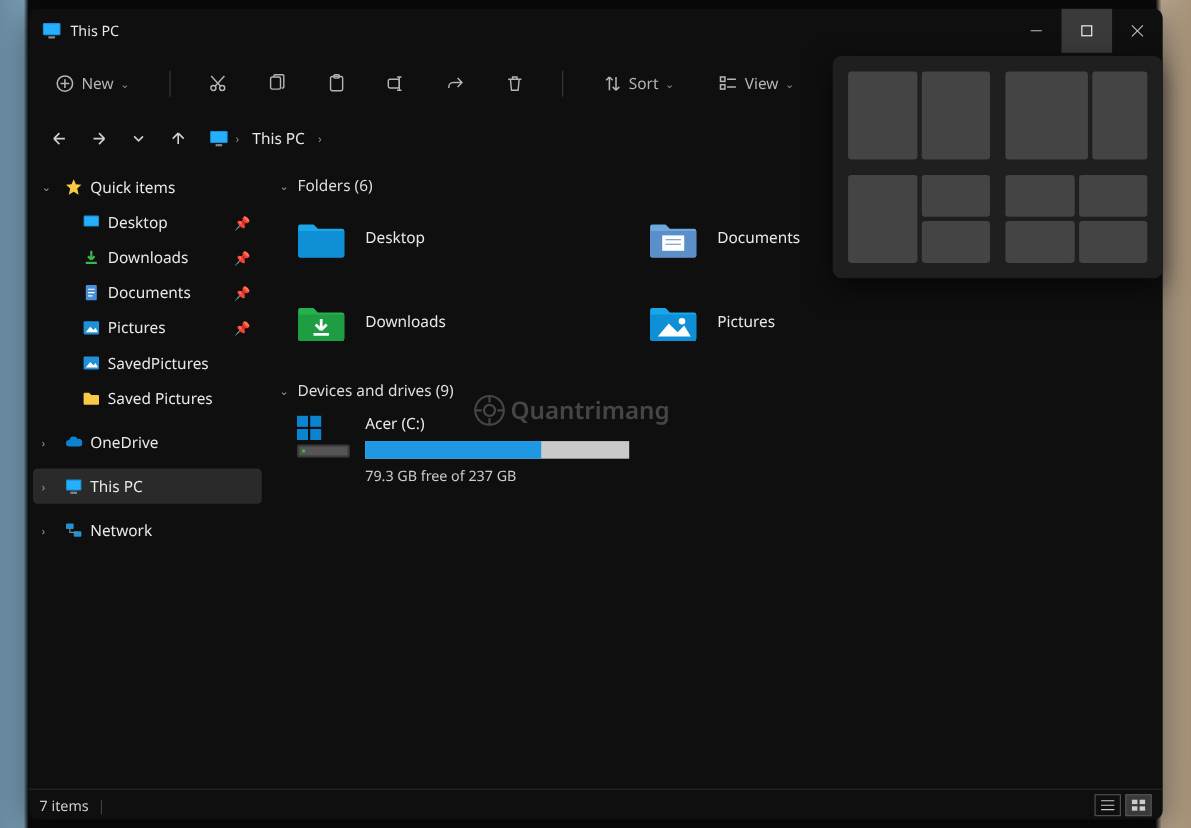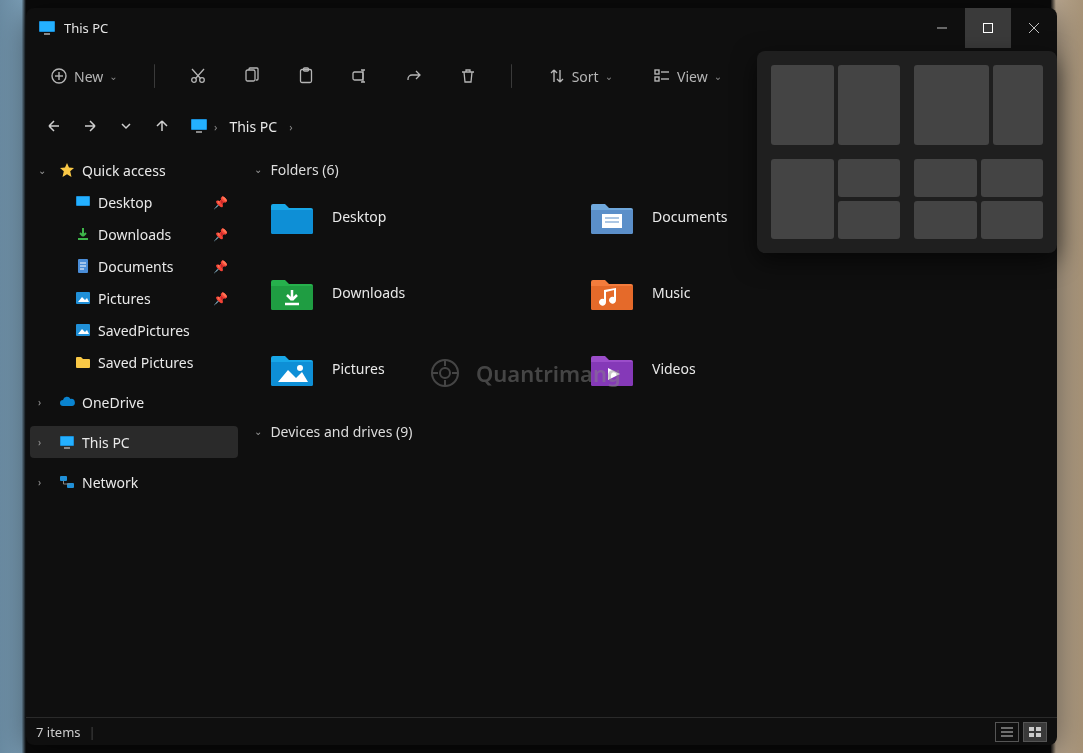--- a/index.html
+++ b/index.html
@@ -251,21 +251,21 @@
 
   <div class="body">
     <div class="sidebar">
       <div class="tree-item">
         <span class="expand">⌄</span>
         <span class="tico">
             <svg width="16" height="16" viewBox="0 0 16 16">
               <path d="M8 1l2 4.5 5 .5-3.8 3.3L12.5 15 8 12.3 3.5 15l1.3-5.7L1 6l5-.5z" fill="#f9c846"></path>
             </svg>
           </span>
-        <span>Quick access</span>
+        <span>Quick items</span>
       </div>
       <div class="tree-item level2">
         <span class="tico">
             <svg width="16" height="16" viewBox="0 0 16 16">
               <rect x="1" y="2" width="14" height="10" rx="1" fill="#1a8fd8"></rect>
               <rect x="2" y="3" width="12" height="8" fill="#24b0ff"></rect>
             </svg>
           </span>
         <span>Desktop</span>
         <span class="pin">📌</span>
@@ -387,53 +387,53 @@
                 <path d="M3 14a2 2 0 012-2h12l4 4h22a2 2 0 012 2v22a2 2 0 01-2 2H5a2 2 0 01-2-2z" fill="#26b14c"></path>
                 <path d="M3 18h42v22a2 2 0 01-2 2H5a2 2 0 01-2-2z" fill="#1f9d42"></path>
                 <path d="M24 22v10m0 0l-5-5m5 5l5-5M17 36h14" stroke="#fff" stroke-width="2.5" fill="none"></path>
               </svg>
             </span>
           <span class="flabel">Downloads</span>
         </div>
         <div class="fitem">
           <span class="ficon">
               <svg width="48" height="48" viewBox="0 0 48 48">
-                <path d="M3 14a2 2 0 012-2h12l4 4h22a2 2 0 012 2v22a2 2 0 01-2 2H5a2 2 0 01-2-2z" fill="#f47c3c"></path>
-                <path d="M3 18h42v22a2 2 0 01-2 2H5a2 2 0 01-2-2z" fill="#e56a2a"></path>
-                <path d="M28 20v12a3.5 3.5 0 11-2-3V22l-8 2v10a3.5 3.5 0 11-2-3V22z" fill="#fff"></path>
-              </svg>
-            </span>
-          <span class="flabel">Music</span>
-        </div>
-        <div class="fitem">
-          <span class="ficon">
-              <svg width="48" height="48" viewBox="0 0 48 48">
                 <path d="M3 14a2 2 0 012-2h12l4 4h22a2 2 0 012 2v22a2 2 0 01-2 2H5a2 2 0 01-2-2z" fill="#18a7e8"></path>
                 <path d="M3 18h42v22a2 2 0 01-2 2H5a2 2 0 01-2-2z" fill="#0e8fd6"></path>
                 <polygon points="10,38 20,26 28,34 34,28 40,38" fill="#fff"></polygon>
                 <circle cx="32" cy="24" r="3" fill="#fff"></circle>
               </svg>
             </span>
           <span class="flabel">Pictures</span>
         </div>
-        <div class="fitem">
-          <span class="ficon">
-              <svg width="48" height="48" viewBox="0 0 48 48">
-                <path d="M3 14a2 2 0 012-2h12l4 4h22a2 2 0 012 2v22a2 2 0 01-2 2H5a2 2 0 01-2-2z" fill="#9b4dca"></path>
-                <path d="M3 18h42v22a2 2 0 01-2 2H5a2 2 0 01-2-2z" fill="#8539b8"></path>
-                <polygon points="20,24 20,36 32,30" fill="#fff"></polygon>
-              </svg>
-            </span>
-          <span class="flabel">Videos</span>
-        </div>
       </div>
 
       <div class="group-header">
         <span class="gchev">⌄</span>
         <span>Devices and drives (9)</span>
+      </div>
+      <div class="drive">
+        <div class="dicon">
+          <svg width="52" height="42" viewBox="0 0 52 42">
+            <rect x="2" y="2" width="10" height="10" fill="#0a84d0"></rect>
+              <rect x="14" y="2" width="10" height="10" fill="#0a84d0"></rect>
+            <rect x="2" y="14" width="10" height="10" fill="#0a84d0"></rect>
+              <rect x="14" y="14" width="10" height="10" fill="#0a84d0"></rect>
+            <rect x="2" y="28" width="48" height="12" rx="2" fill="#3a3a3a"></rect>
+              <rect x="4" y="30" width="44" height="8" fill="#555"></rect>
+              <circle cx="8" cy="34" r="1.5" fill="#3eb54a"></circle>
+          </svg>
+        </div>
+        <div class="drive-info">
+          <div class="drive-name">Acer (C:)</div>
+          <div class="drive-bar">
+              <div class="drive-fill" style="width:66.5%"></div>
+            </div>
+          <div class="drive-free">79.3 GB free of 237 GB</div>
+        </div>
       </div>
     </div>
   </div>
 
   <div class="statusbar">
     <span>7 items</span>
     <span style="margin:0 8px;color:#444">|</span>
     <div class="s-right">
       <div class="s-view-btn">
           <svg width="14" height="12" viewBox="0 0 14 12" stroke="#ccc">
@@ -469,21 +469,21 @@
     <div class="cell"></div>
   </div>
   <div class="snap-layout layout-4">
     <div class="cell"></div>
     <div class="cell"></div>
     <div class="cell"></div>
     <div class="cell"></div>
   </div>
 </div>
 
-<div style="position:absolute;top:358px;left:430px;display:flex;align-items:flex-end;gap:16px;opacity:.45;color:#888;font-size:22px;font-weight:600;">
+<div style="position:absolute;top:358px;left:430px;display:flex;align-items:flex-end;gap:4px;opacity:.45;color:#888;font-size:22px;font-weight:600;">
   <svg width="30" height="30" viewBox="0 0 30 30" stroke="#888" fill="none" stroke-width="2">
       <circle cx="15" cy="15" r="13"></circle>
       <circle cx="15" cy="15" r="5"></circle>
       <line x1="15" y1="2" x2="15" y2="8"></line>
       <line x1="15" y1="22" x2="15" y2="28"></line>
       <line x1="2" y1="15" x2="8" y2="15"></line>
       <line x1="22" y1="15" x2="28" y2="15"></line>
     </svg>
   <span>Quantrimang</span>
 </div>

